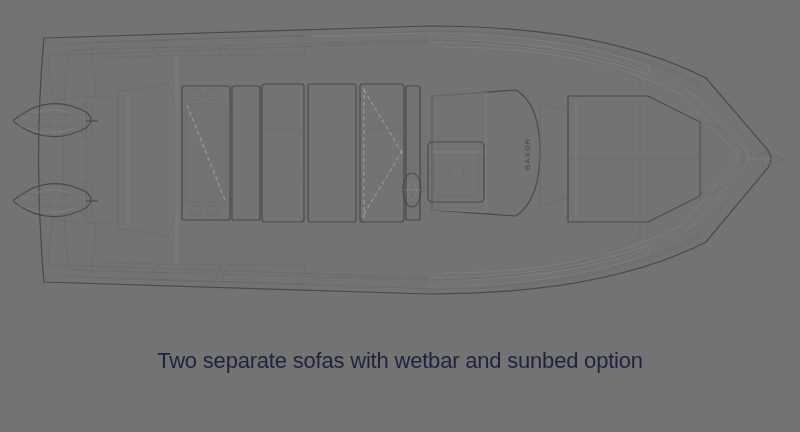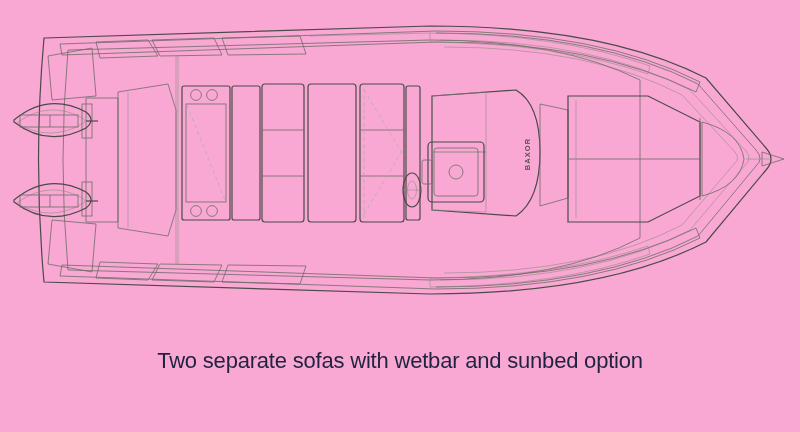--- a/index.html
+++ b/index.html
@@ -10,21 +10,21 @@
   body {
     width: 800px;
     height: 432px;
     font-family: "Liberation Sans", sans-serif;
     overflow: hidden;
   }
   #page {
     position: relative;
     width: 800px;
     height: 432px;
-    background: #f9a8d4;
+    background: #737373;
   }
   #boat-figure {
     position: absolute;
     left: 0;
     top: 0;
     width: 800px;
     height: 320px;
   }
   #caption {
     position: absolute;

